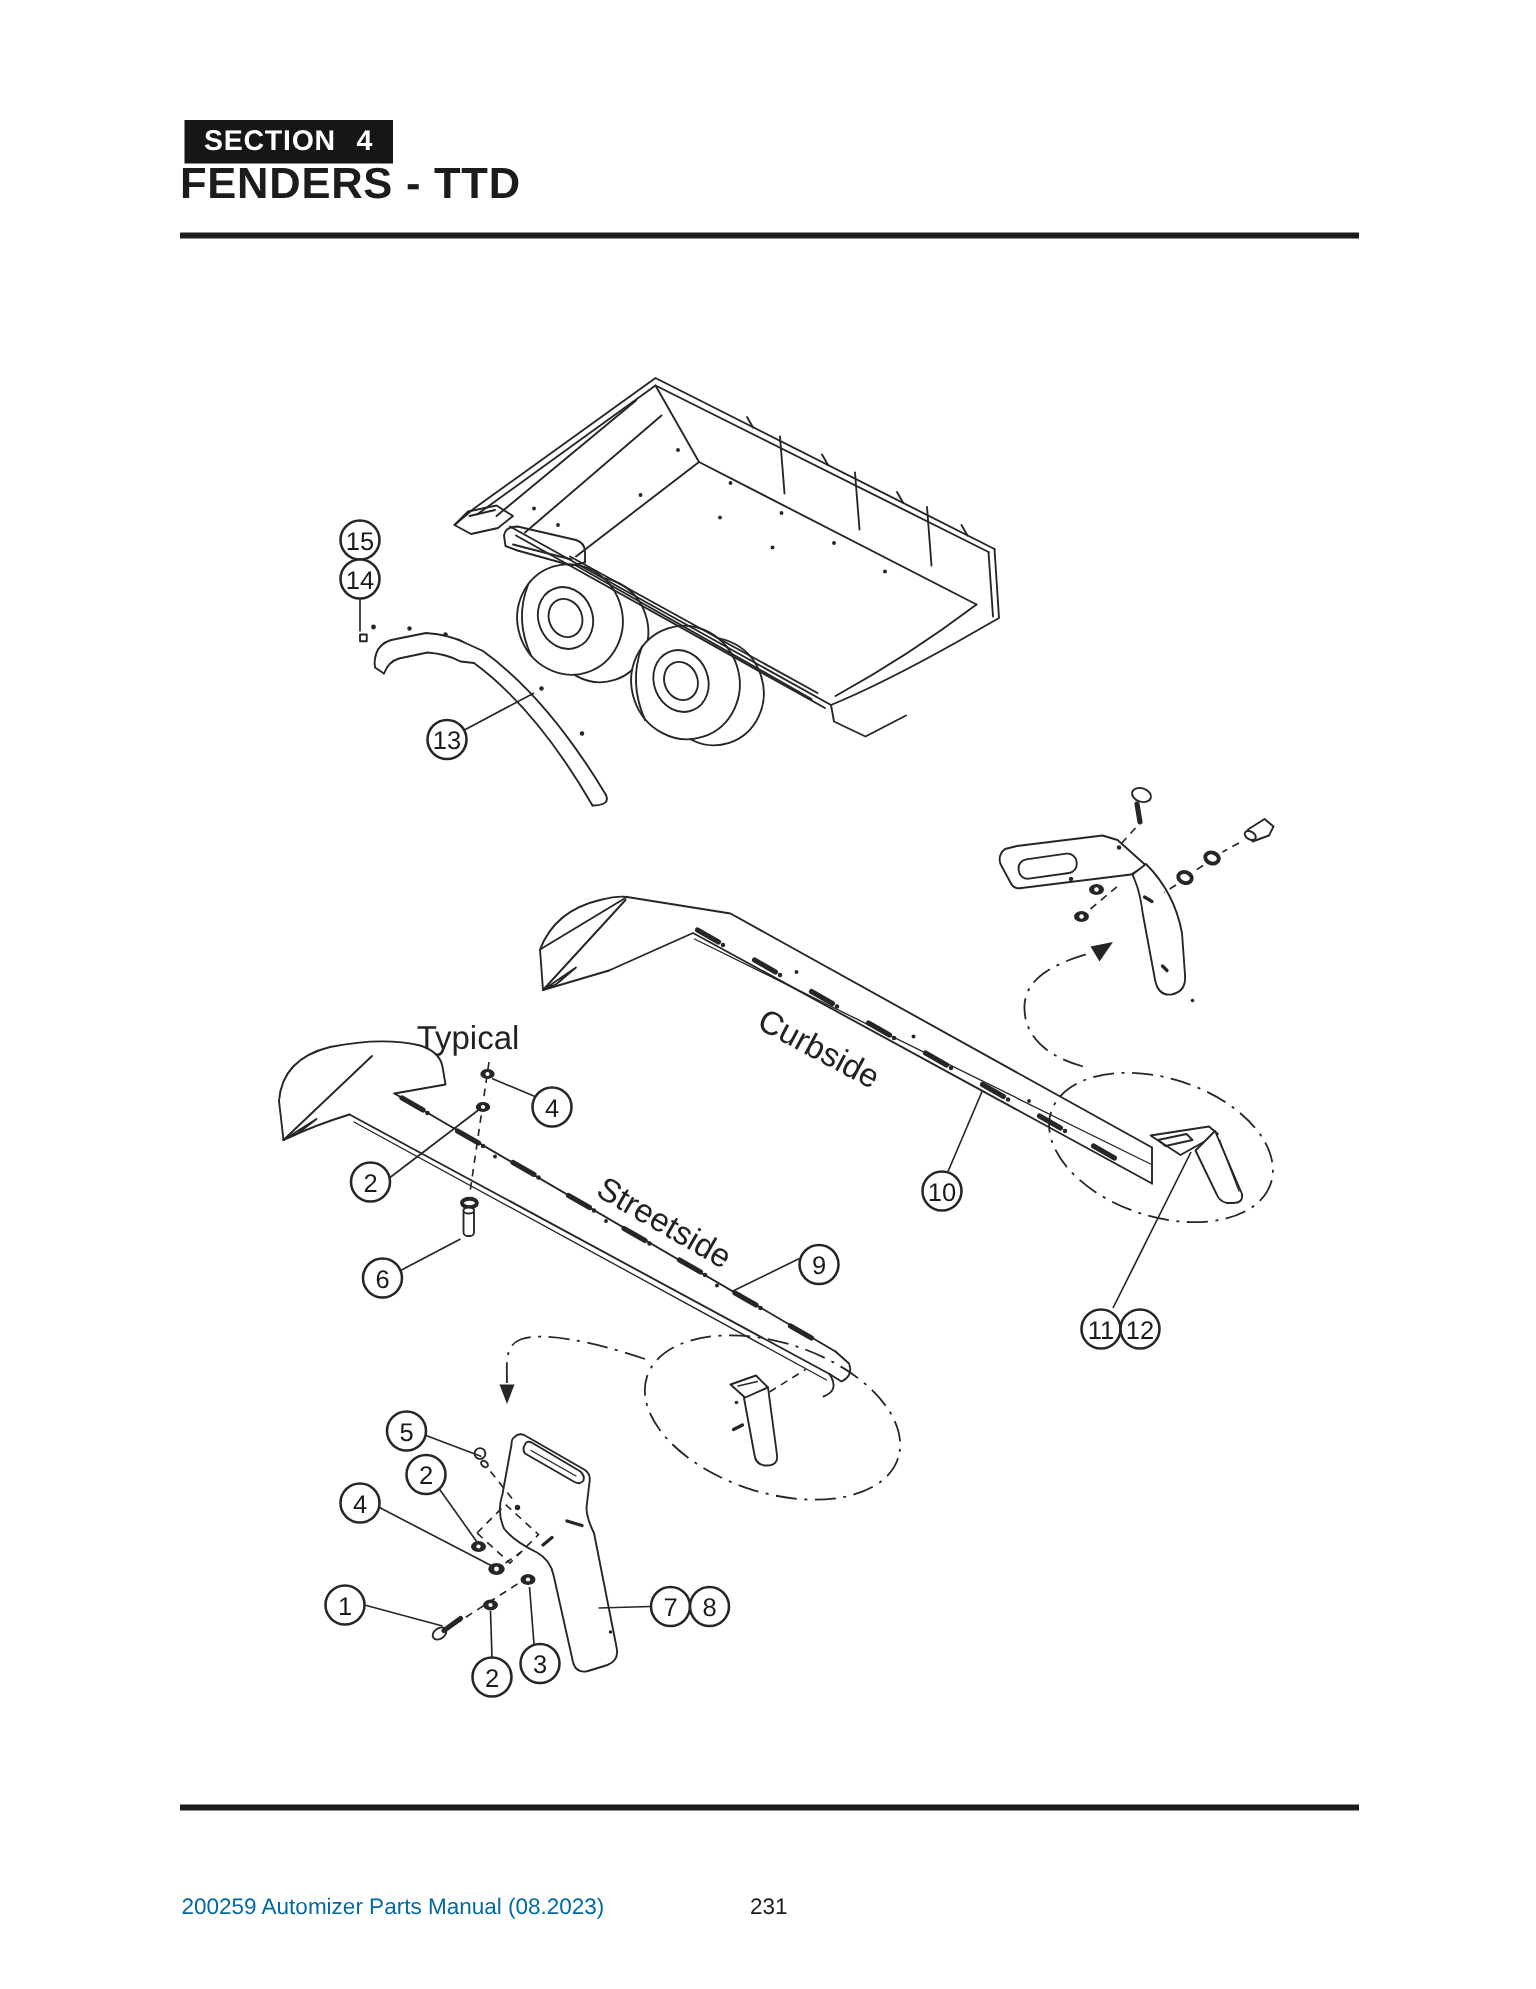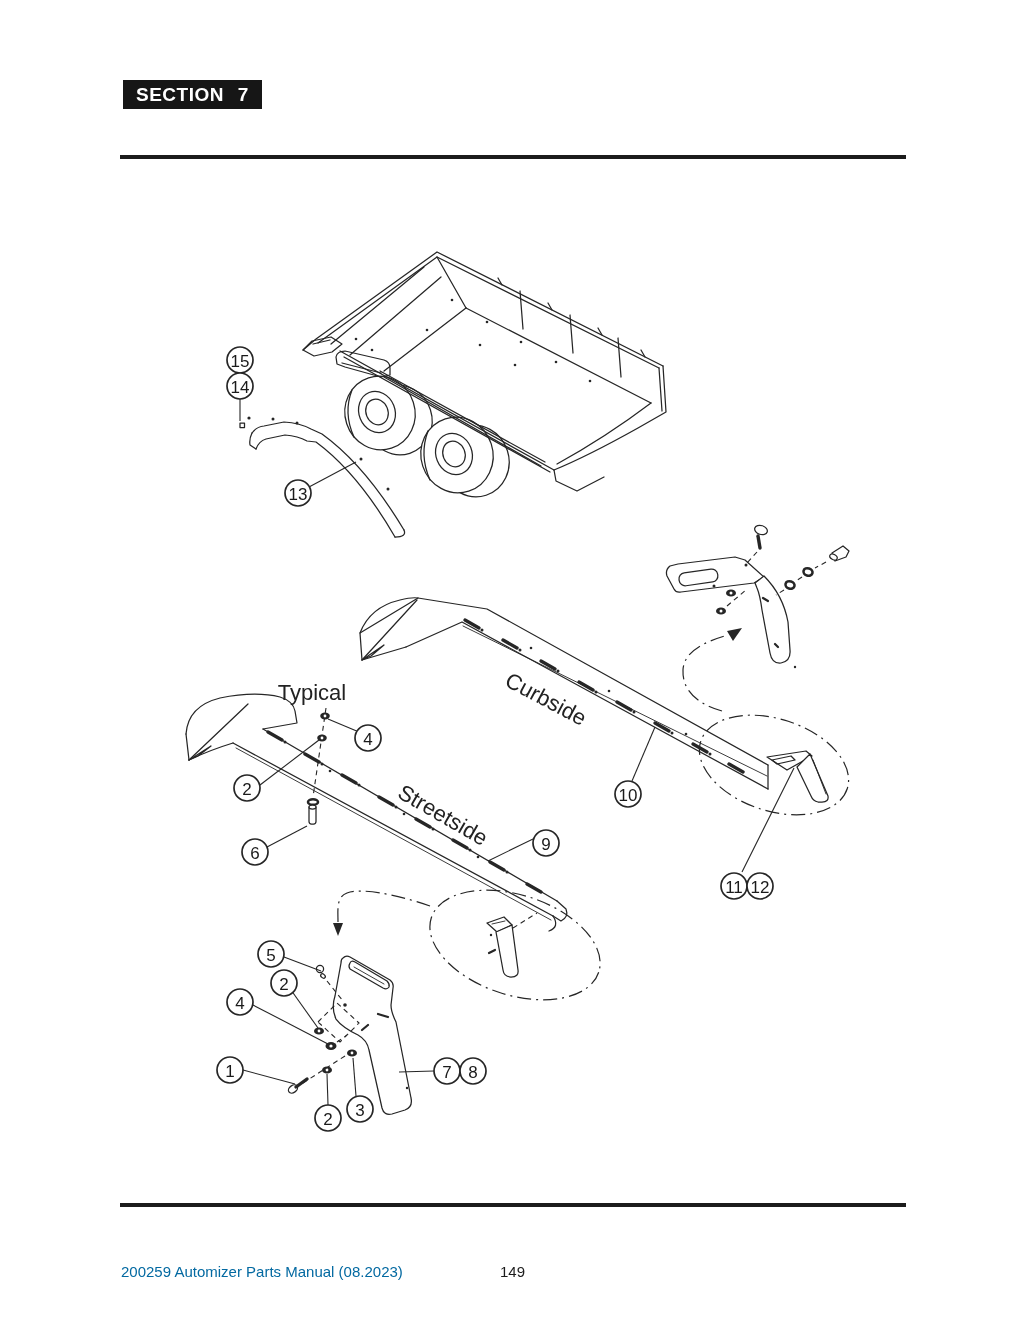--- a/index.html
+++ b/index.html
@@ -34,22 +34,23 @@
        text-anchor:middle;dominant-baseline:central;}
   .lbl{font-family:"Liberation Sans",sans-serif;font-size:22px;fill:#222;
        text-anchor:middle;dominant-baseline:central;}
 </style>
 </head>
 <body>
 
 <div class="page">
 
   <div class="section-badge">
-    <span>SECTION 7</span>
+    <span>SECTION 4</span>
   </div>
+  <h1 class="page-title">FENDERS - TTD</h1>
   <div class="rule rule-top"></div>
 
   <svg class="diagram" width="1024" height="1326" viewBox="0 0 1024 1326">
 
     <g>
 
       <ellipse class="sw" cx="399" cy="420" rx="33" ry="35" transform="rotate(-18 399 420)"></ellipse>
       <ellipse class="sw" cx="380" cy="413" rx="35" ry="37" transform="rotate(-18 380 413)"></ellipse>
       <ellipse class="s" cx="377" cy="412" rx="18" ry="21" transform="rotate(-22 377 412)"></ellipse>
       <ellipse class="s" cx="377" cy="412" rx="11" ry="13" transform="rotate(-22 377 412)"></ellipse>
@@ -381,14 +382,14 @@
       </g>
       <g>
         <circle class="co" cx="473" cy="1071" r="13"></circle>
         <text class="cot" x="473" y="1072">8</text>
       </g>
     </g>
   </svg>
 
   <div class="rule rule-bottom"></div>
   <div class="footer-left">200259 Automizer Parts Manual (08.2023)</div>
-  <div class="footer-page">149</div>
+  <div class="footer-page">231</div>
 </div>
 
 </body></html>

